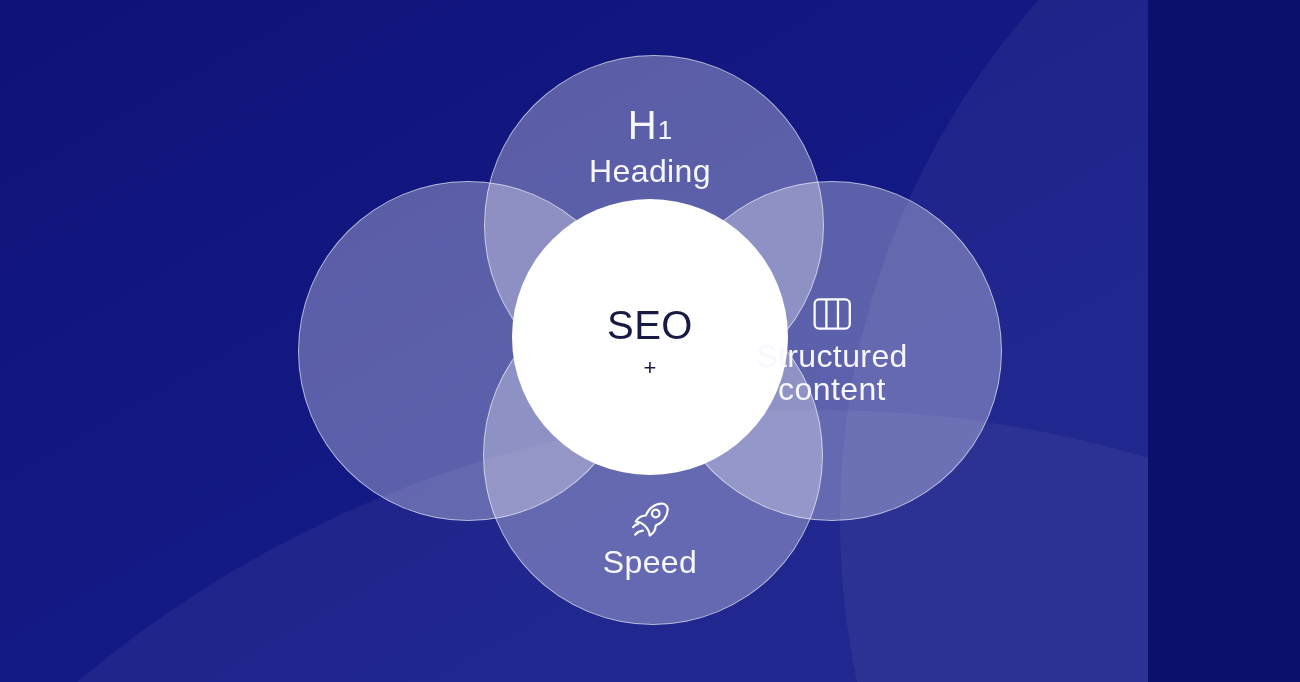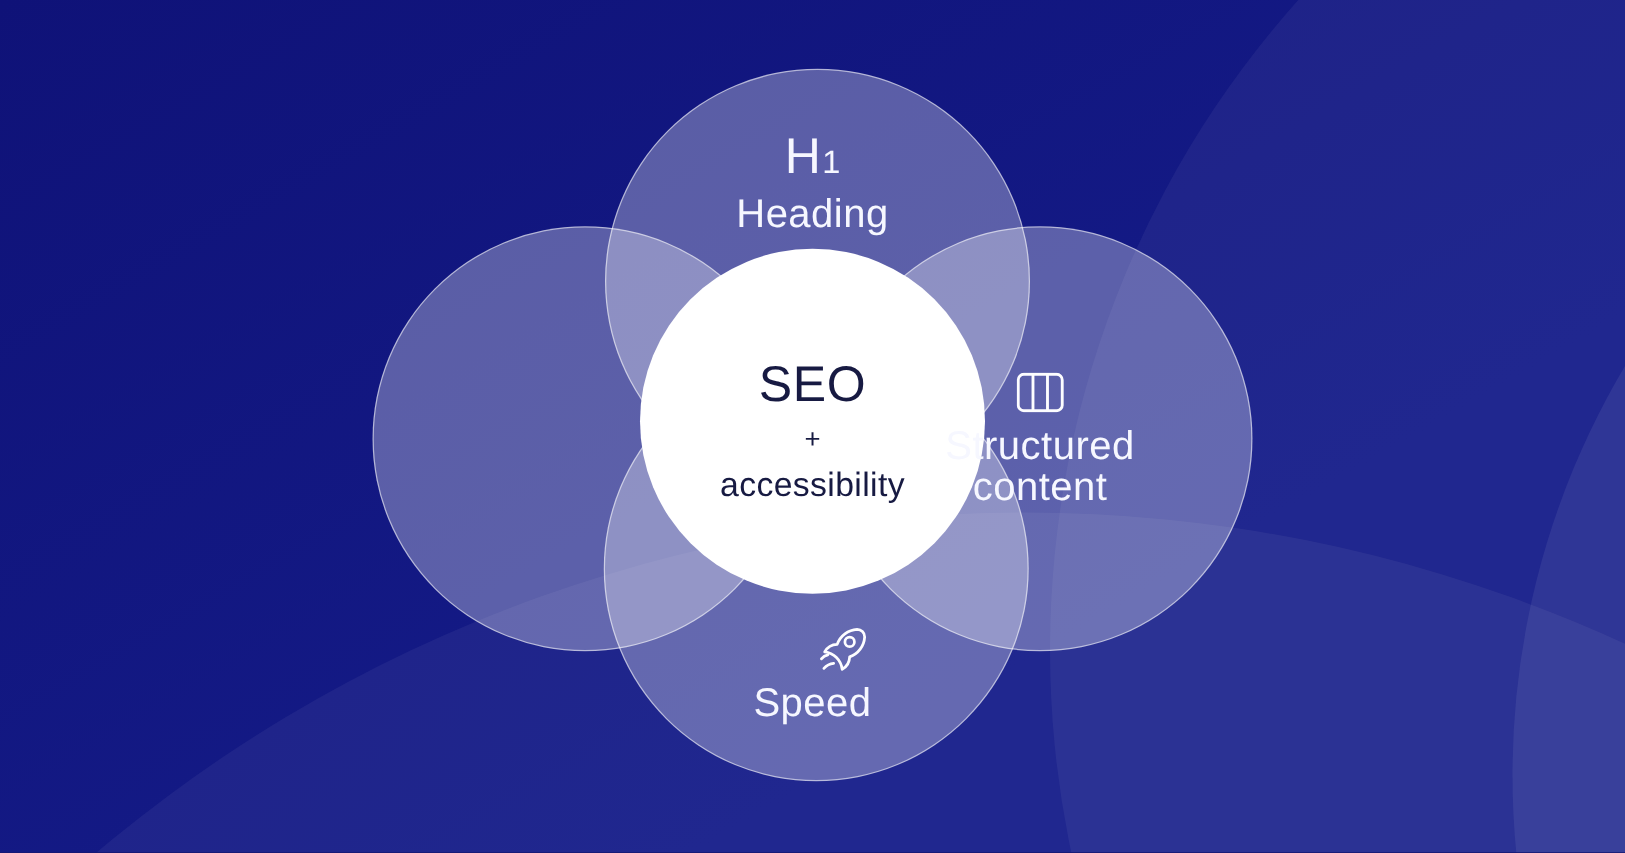--- a/index.html
+++ b/index.html
@@ -3,21 +3,21 @@
 <meta charset="utf-8">
 <style>
   html, body {
     margin: 0;
     padding: 0;
     background: #0c0f6b;
     font-family: "Liberation Sans", "DejaVu Sans", sans-serif;
   }
   .stage {
     position: relative;
-    width: 1300px;
+    width: 1148px;
     height: 682px;
     overflow: hidden;
     background: linear-gradient(150deg,
       var(--bg-start, #0f1278) 0%,
       var(--bg-end, #151c89) 70%);
   }
   
   .bg-blob {
     position: absolute;
     border-radius: 50%;
@@ -57,21 +57,21 @@
     transform: translate(-50%, -50%);
     display: flex;
     flex-direction: column;
     align-items: center;
     z-index: 4;
     color: var(--label-text, #f6f7ff);
     text-align: center;
   }
   .node-heading    { left: 650px; top: 146px; }
   .node-structured { left: 832px; top: 352px; }
-  .node-speed      { left: 650px; top: 537px; align-items: flex-end; }
+  .node-speed      { left: 650px; top: 537px; }
   .node-alt        { left: 407px; top: 356px; }
 
   .node-label {
     font-size: 32px;
     line-height: 33px;
     letter-spacing: 0.4px;
     font-weight: 400;
   }
 
   
@@ -163,16 +163,15 @@
       <path d="M6.3 14.2q-1.6 0.3 -2.6 1.6"></path>
       <path d="M8.6 17.6q-2.3 0.2 -3.9 2"></path>
     </svg>
     <div class="node-label">Speed</div>
   </div>
 
 
   <div class="center-text">
     <div class="center-title">SEO</div>
     <div class="center-plus">+</div>
-    <div class="center-subtitle">accessibility</div>
   </div>
 
 </div>
 
 </body></html>

